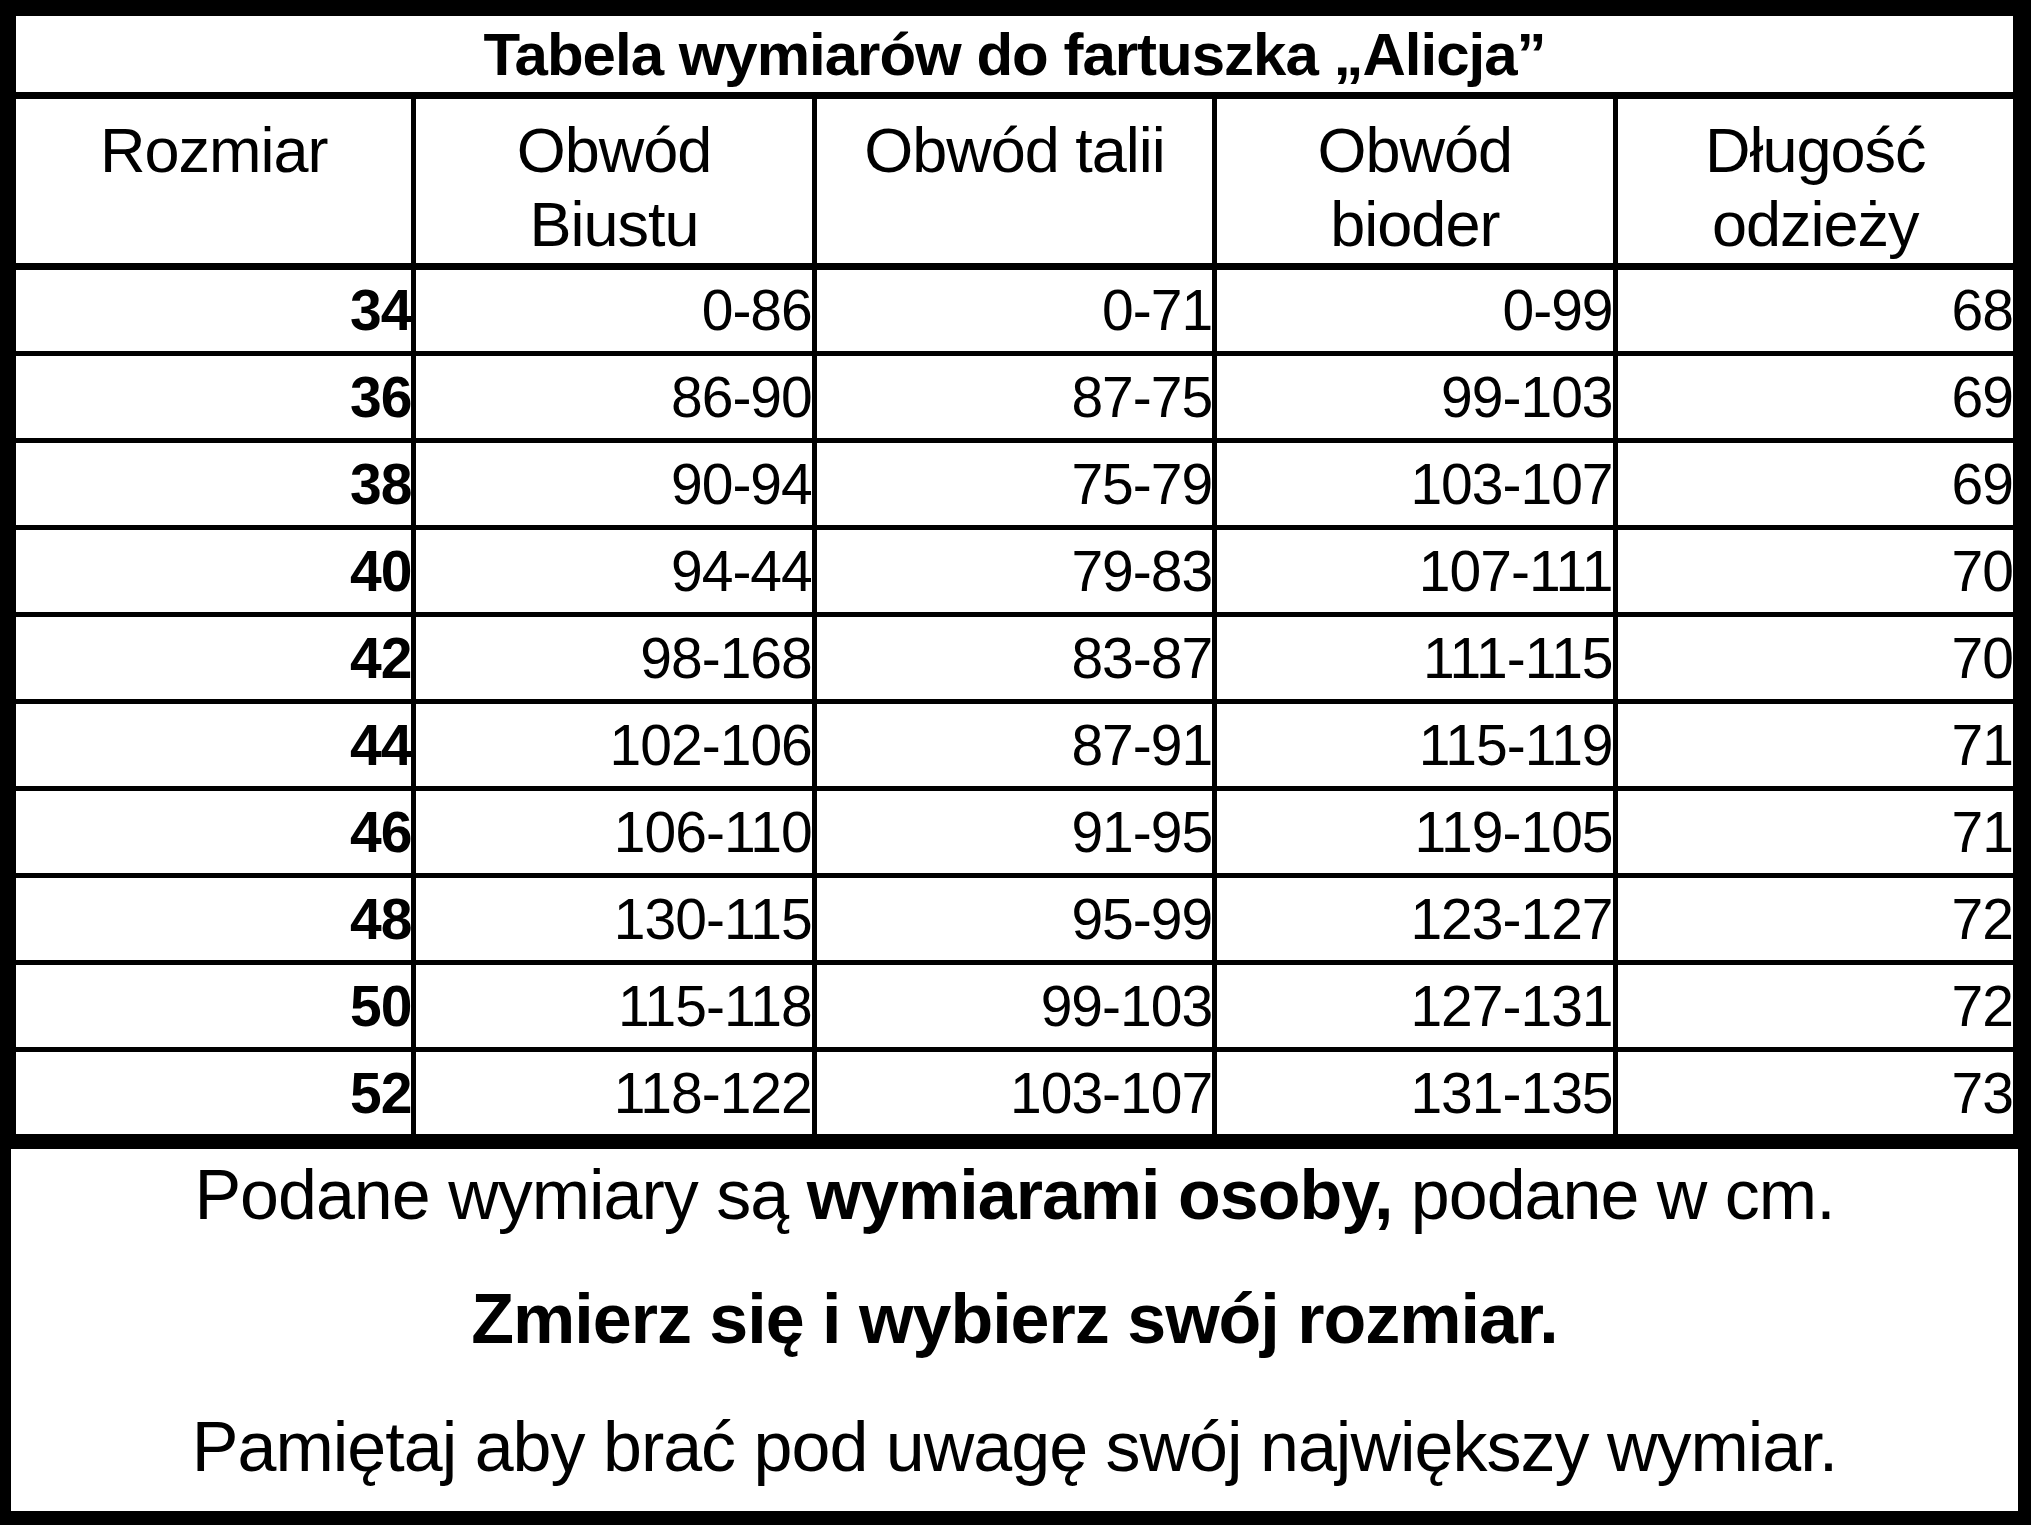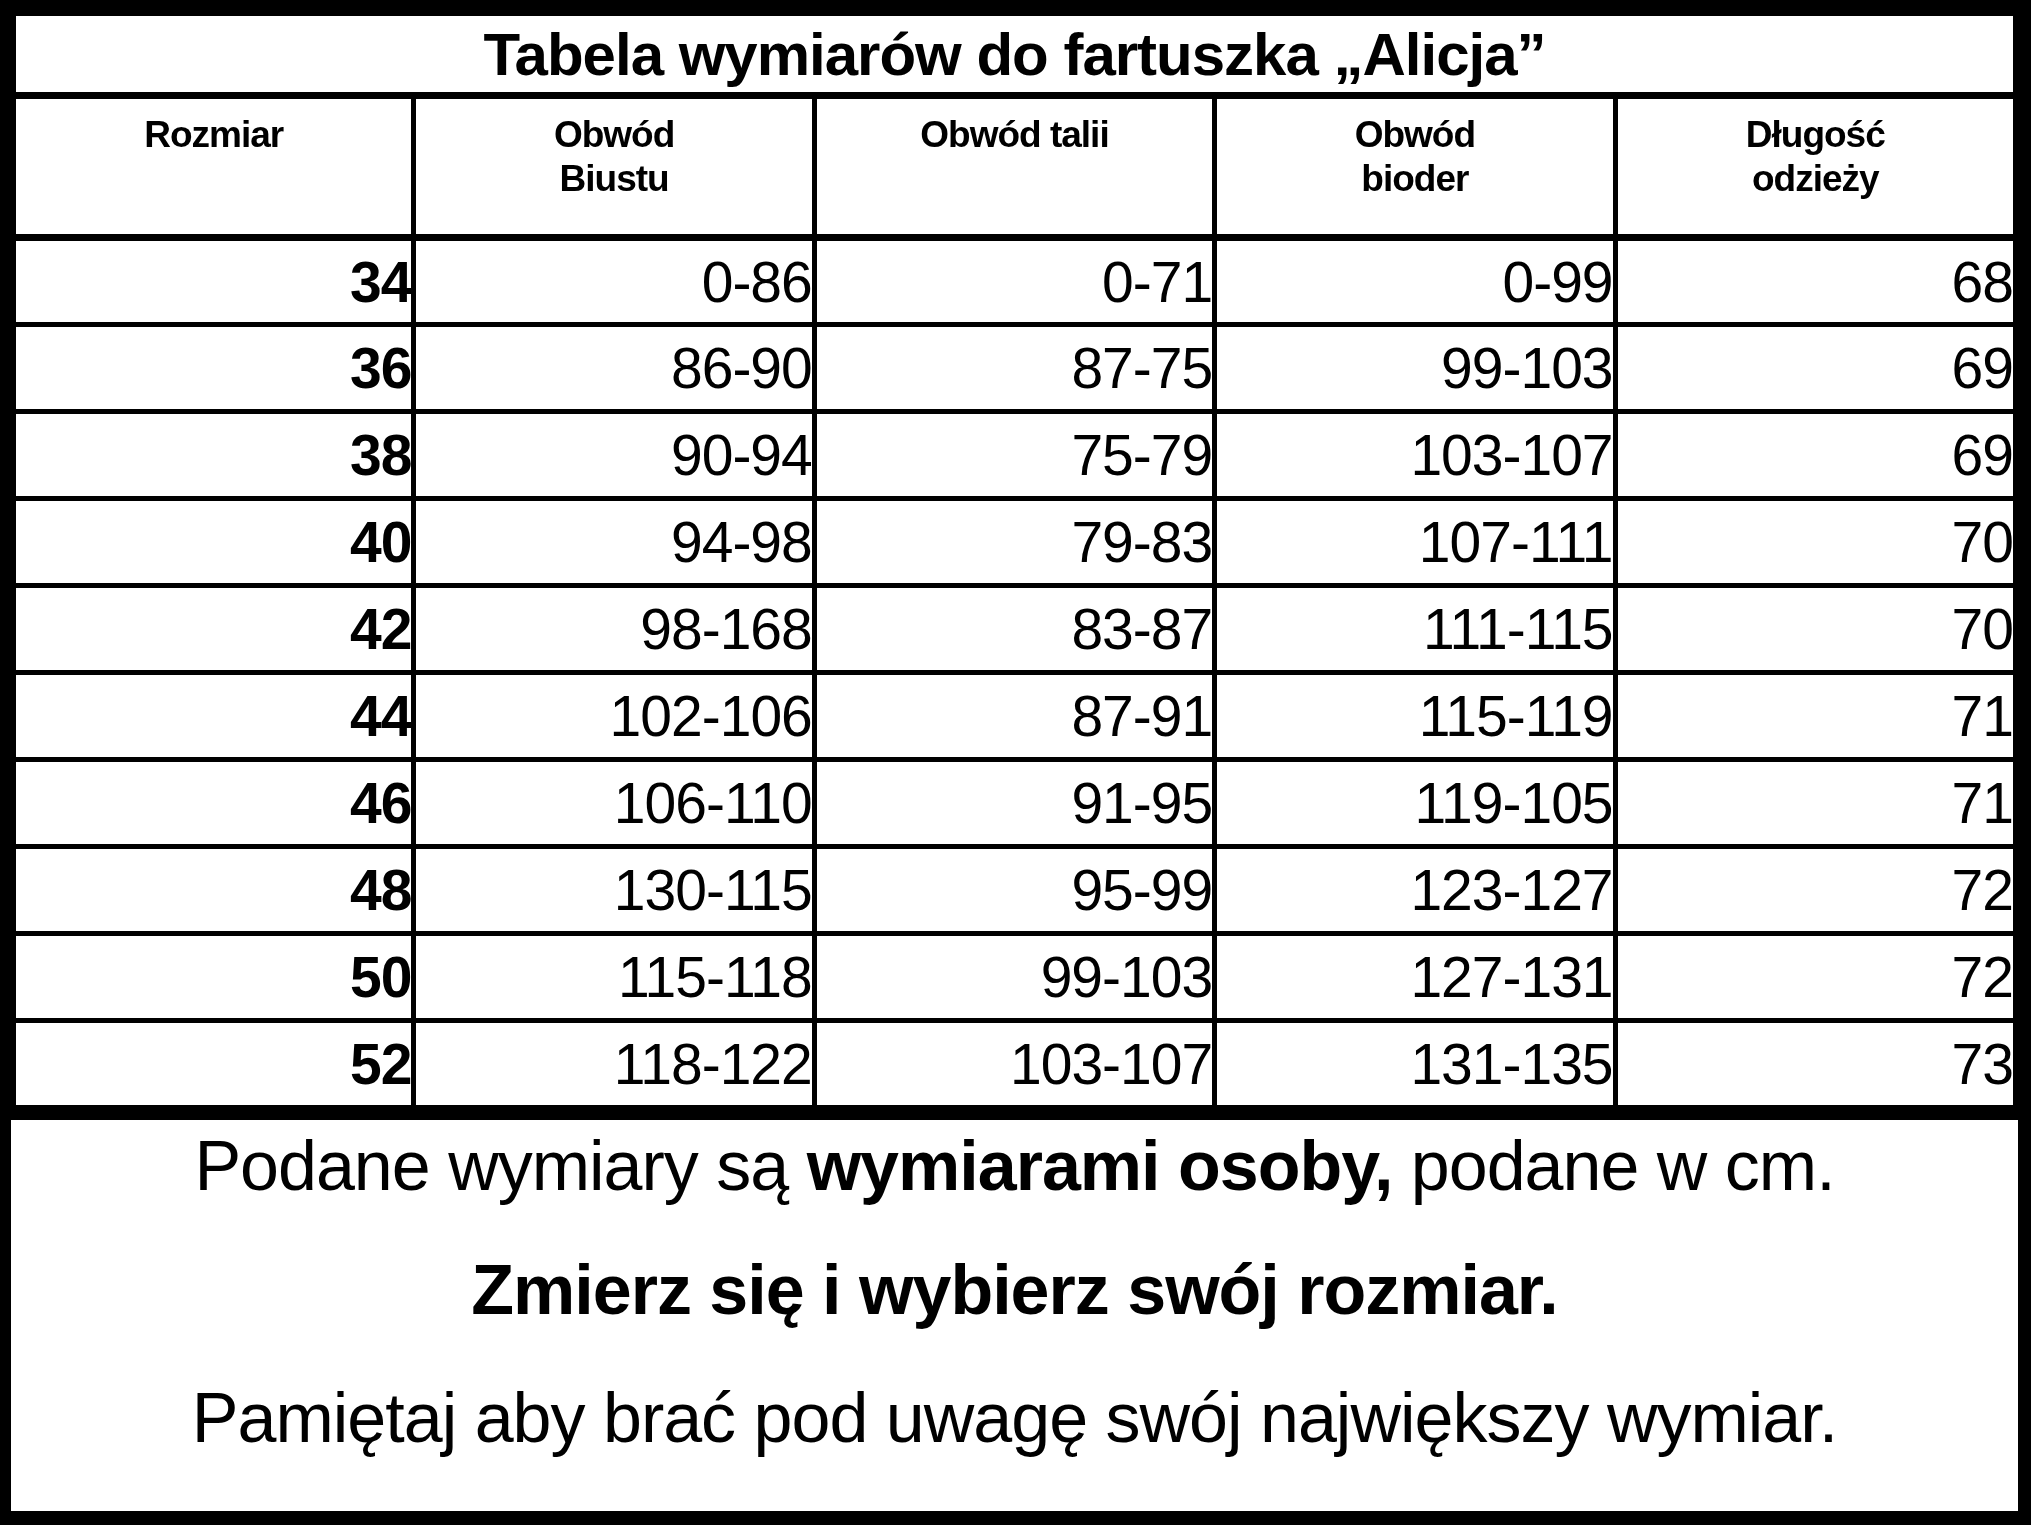--- a/index.html
+++ b/index.html
@@ -38,22 +38,22 @@
   tr.title-row th {
     height: 82px;
     font-size: 60px;
     font-weight: bold;
     border-bottom-width: 7px;
     vertical-align: middle;
     padding: 0;
   }
   tr.header-row th {
     height: 142px;
-    font-size: 37px;
-    font-weight: bold;
+    font-size: 63px;
+    font-weight: normal;
     vertical-align: top;
     padding-top: 14px;
     line-height: 1.18;
     white-space: pre-line;
     border-bottom-width: 7px;
   }
   tr.data-row td {
     height: 87px;
     font-size: 57px;
     font-weight: normal;
@@ -116,21 +116,21 @@
           </tr>
           <tr class="data-row">
             <td class="size-col">38</td>
             <td>90-94</td>
             <td>75-79</td>
             <td>103-107</td>
             <td>69</td>
           </tr>
           <tr class="data-row">
             <td class="size-col">40</td>
-            <td>94-98</td>
+            <td>94-44</td>
             <td>79-83</td>
             <td>107-111</td>
             <td>70</td>
           </tr>
           <tr class="data-row">
             <td class="size-col">42</td>
             <td>98-168</td>
             <td>83-87</td>
             <td>111-115</td>
             <td>70</td>

